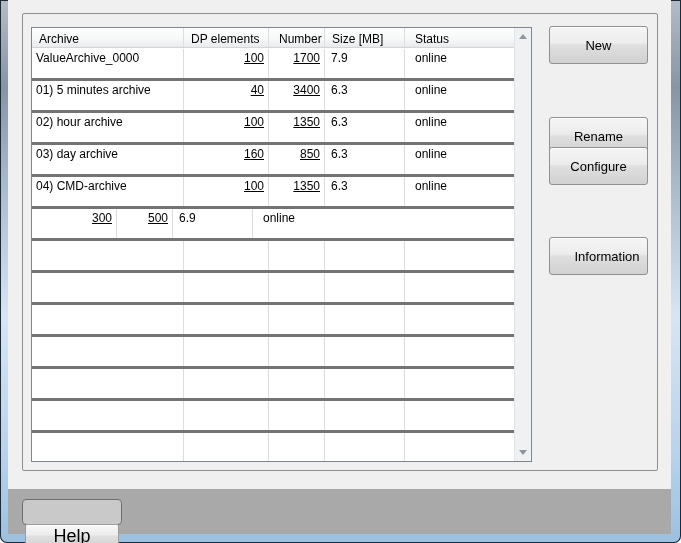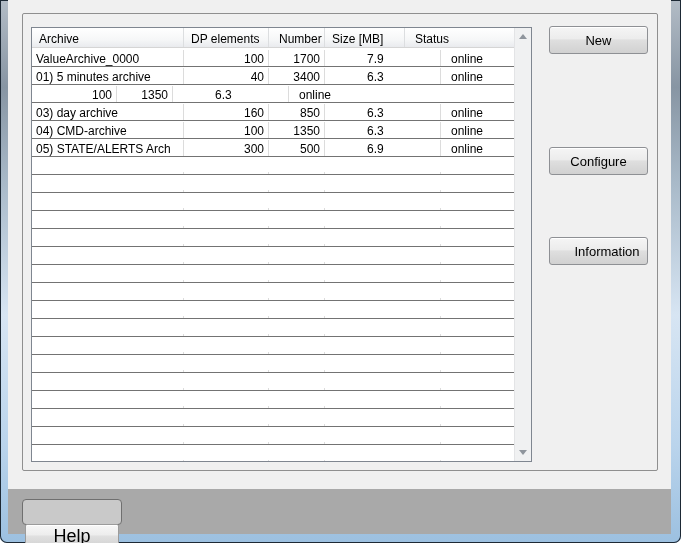--- a/index.html
+++ b/index.html
@@ -13,40 +13,40 @@
   }
   .content{position:absolute;left:8px;top:0;right:10px;bottom:9px;background:#f0f0f0;}
   .groupbox{position:absolute;left:14px;top:13px;width:636px;height:458px;border:1px solid #8f8f8f;border-radius:2px;box-sizing:border-box;}
 
   
   .listview{position:absolute;left:8px;top:13px;width:501px;height:435px;box-sizing:border-box;border:1px solid #7f8690;background:#ffffff;overflow:hidden;}
   .lv-header{display:flex;height:20px;background:linear-gradient(to bottom,#ffffff 0%,#f6f7f8 60%,#e9ebee 100%);border-bottom:1px solid #d5d5d5;box-sizing:border-box;}
   .hcell{box-sizing:border-box;border-right:1px solid #dcdee0;padding:4px 8px 0 7px;font-size:12px;color:#000;white-space:nowrap;overflow:hidden;}
   .hcell:last-child{border-right:none;}
   .lv-body{position:absolute;top:21px;left:0;right:17px;bottom:0;}
-  .trow{display:flex;height:18px;box-sizing:border-box;border-bottom:1px solid #737373;background:#fff;align-items:flex-end;}
+  .trow{display:flex;height:32px;box-sizing:border-box;border-bottom:3px solid #737373;background:#fff;}
   .tcell{box-sizing:border-box;border-right:1px solid #dcdcdc;padding:2px 4px 0 4px;font-size:12px;color:#000;white-space:nowrap;overflow:hidden;}
   .tcell:last-child{border-right:none;padding-left:10px;}
-  .a-right{text-align:right;}
+  .a-right{text-align:right;text-decoration:underline;}
   .a-left{text-align:left;}
   .c0{width:152px;}.c1{width:85px;}.c2{width:56px;}.c3{width:80px;}.c4{flex:1;}
-  .tcell.c3{padding-left:6px;margin-left:36px;}
+  .tcell.c3{padding-left:6px;}
   .hcell.c2{padding-left:10px;}.hcell.c4{padding-left:10px;}
 
   
   .vscroll{position:absolute;top:0;right:0;bottom:0;width:17px;background:#f0f1f2;border-left:1px solid #e3e4e6;box-sizing:border-box;}
   .sb-btn{position:absolute;left:0;width:16px;height:17px;display:flex;align-items:center;justify-content:center;}
   .sb-up{top:0;}
   .sb-down{bottom:0;}
   .tri-up{width:0;height:0;border-left:4px solid transparent;border-right:4px solid transparent;border-bottom:5px solid #8f959d;}
   .tri-down{width:0;height:0;border-left:4px solid transparent;border-right:4px solid transparent;border-top:5px solid #8f959d;}
 
   
   .win-btn{
-    position:absolute;left:541px;width:99px;height:28px;box-sizing:border-box;
+    position:absolute;left:541px;width:99px;height:38px;box-sizing:border-box;
     border:1px solid #8e9094;border-radius:3px;
     background:linear-gradient(to bottom,#f5f5f5 0%,#ececec 45%,#dfdfdf 50%,#d1d1d1 100%);
     box-shadow:inset 0 1px 0 #ffffff;
     font-family:"Liberation Sans",sans-serif;font-size:13px;color:#000;
     display:flex;align-items:center;justify-content:center;padding:0;cursor:default;
   }
   .btn-new{top:26px;}
   .btn-delete{top:87px;}
   .btn-rename{top:117px;}
   .btn-configure{top:147px;}
@@ -90,41 +90,41 @@
               <div class="tcell c4 a-left">online</div>
             </div>
             <div class="trow">
               <div class="tcell c0 a-left">01) 5 minutes archive</div>
               <div class="tcell c1 a-right">40</div>
               <div class="tcell c2 a-right">3400</div>
               <div class="tcell c3 a-left">6.3</div>
               <div class="tcell c4 a-left">online</div>
             </div>
             <div class="trow">
+              <div class="tcell c0 a-left">02) hour archive</div>
               <div class="tcell c1 a-right">100</div>
               <div class="tcell c2 a-right">1350</div>
               <div class="tcell c3 a-left">6.3</div>
               <div class="tcell c4 a-left">online</div>
             </div>
             <div class="trow">
               <div class="tcell c0 a-left">03) day archive</div>
               <div class="tcell c1 a-right">160</div>
               <div class="tcell c2 a-right">850</div>
               <div class="tcell c3 a-left">6.3</div>
               <div class="tcell c4 a-left">online</div>
             </div>
             <div class="trow">
               <div class="tcell c0 a-left">04) CMD-archive</div>
               <div class="tcell c1 a-right">100</div>
               <div class="tcell c2 a-right">1350</div>
               <div class="tcell c3 a-left">6.3</div>
               <div class="tcell c4 a-left">online</div>
             </div>
             <div class="trow">
-              <div class="tcell c0 a-left">05) STATE/ALERTS Arch</div>
               <div class="tcell c1 a-right">300</div>
               <div class="tcell c2 a-right">500</div>
               <div class="tcell c3 a-left">6.9</div>
               <div class="tcell c4 a-left">online</div>
             </div>
             <div class="trow">
               <div class="tcell c0 a-left"></div>
               <div class="tcell c1 a-right"></div>
               <div class="tcell c2 a-right"></div>
               <div class="tcell c3 a-left"></div>
@@ -248,20 +248,21 @@
             <span class="tri-up"></span>
           </div>
           <div class="sb-btn sb-down">
             <span class="tri-down"></span>
           </div>
         </div>
       </div>
     </div>
 
     <button class="win-btn btn-new">New</button>
+    <button class="win-btn btn-rename">Rename</button>
     <button class="win-btn btn-configure">Configure</button>
     <button class="win-btn btn-information">Information</button>
 
     <div class="band">
       <div class="def-btn btn-help">
         <button class="inner">Help</button>
       </div>
     </div>
 
   </div>

